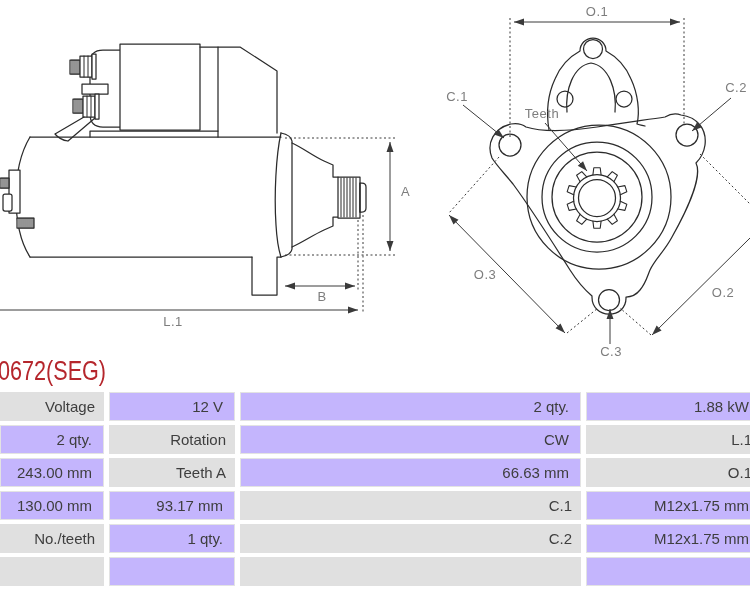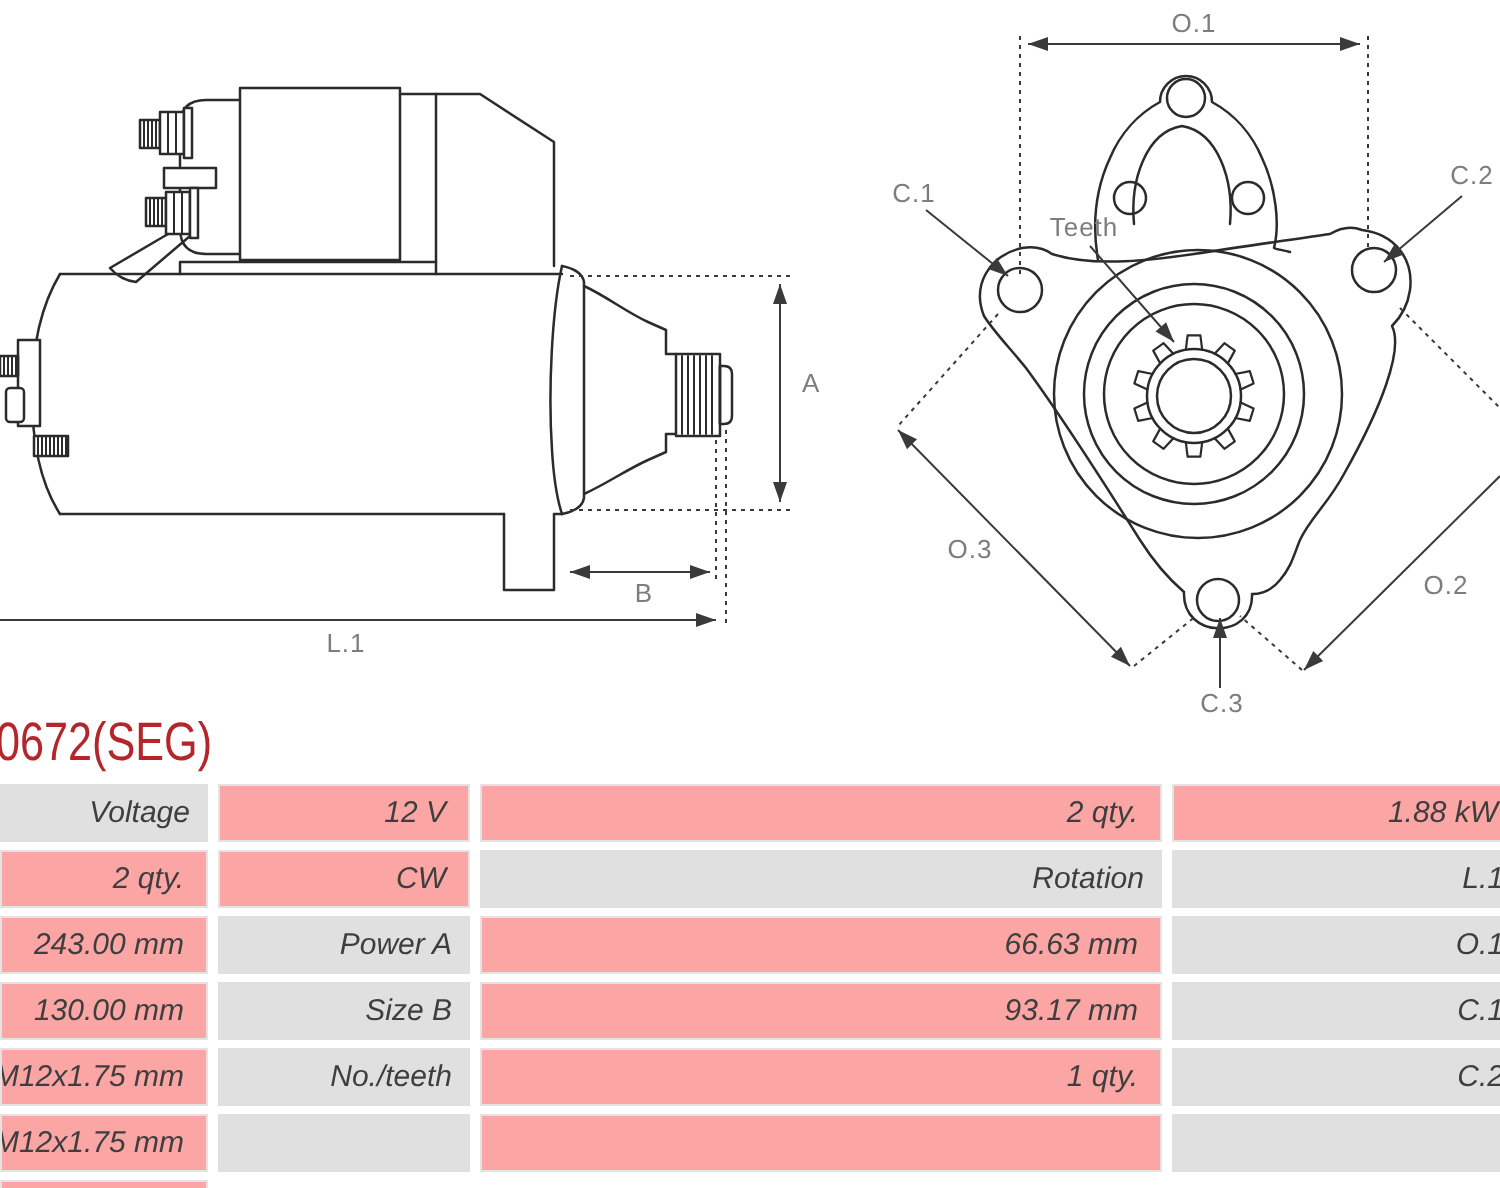--- a/index.html
+++ b/index.html
@@ -18,24 +18,24 @@
   .spec-table{
     position:absolute;top:392px;left:0;width:761px;
     display:grid;
     grid-template-columns:104px 126px 341px 175px;
     grid-auto-rows:29px;
     gap:4px 5px;
     font-size:15px;color:#3e3e3e;
   }
   .cell{
     display:flex;align-items:center;justify-content:flex-end;
-    box-sizing:border-box;white-space:nowrap;overflow:hidden;font-style:italic;
+    box-sizing:border-box;white-space:nowrap;overflow:hidden;
   }
   .cell.label{background:#e0e0e0;padding-right:9px;}
-  .cell.value{background:#fca5a5;border:1px solid #e3e3e3;padding-right:11px;}
+  .cell.value{background:#c4b5fd;border:1px solid #e3e3e3;padding-right:11px;}
 </style>
 </head>
 <body>
 
 <div class="page">
 
   <div class="drawing-area">
     <svg width="750" height="360" viewBox="0 0 750 360">
       <defs>
         <marker id="ar" markerUnits="userSpaceOnUse" markerWidth="11" markerHeight="8" refX="10.5" refY="4" orient="auto-start-reverse">
@@ -181,31 +181,30 @@
 
   <div class="spec-table">
 
     <div class="cell label">Voltage</div>
     <div class="cell value">12 V</div>
     <div class="cell value">2 qty.</div>
 
     <div class="cell value">1.88 kW</div>
     <div class="cell value">2 qty.</div>
 
+    <div class="cell label">Rotation</div>
     <div class="cell value">CW</div>
-    <div class="cell label">Rotation</div>
     <div class="cell label">L.1</div>
     <div class="cell value">243.00 mm</div>
 
-    <div class="cell label">Power A</div>
+    <div class="cell label">Teeth A</div>
     <div class="cell value">66.63 mm</div>
     <div class="cell label">O.1</div>
     <div class="cell value">130.00 mm</div>
 
-    <div class="cell label">Size B</div>
     <div class="cell value">93.17 mm</div>
     <div class="cell label">C.1</div>
     <div class="cell value">M12x1.75 mm</div>
 
     <div class="cell label">No./teeth</div>
     <div class="cell value">1 qty.</div>
     <div class="cell label">C.2</div>
     <div class="cell value">M12x1.75 mm</div>
 
     <div class="cell label"></div>

